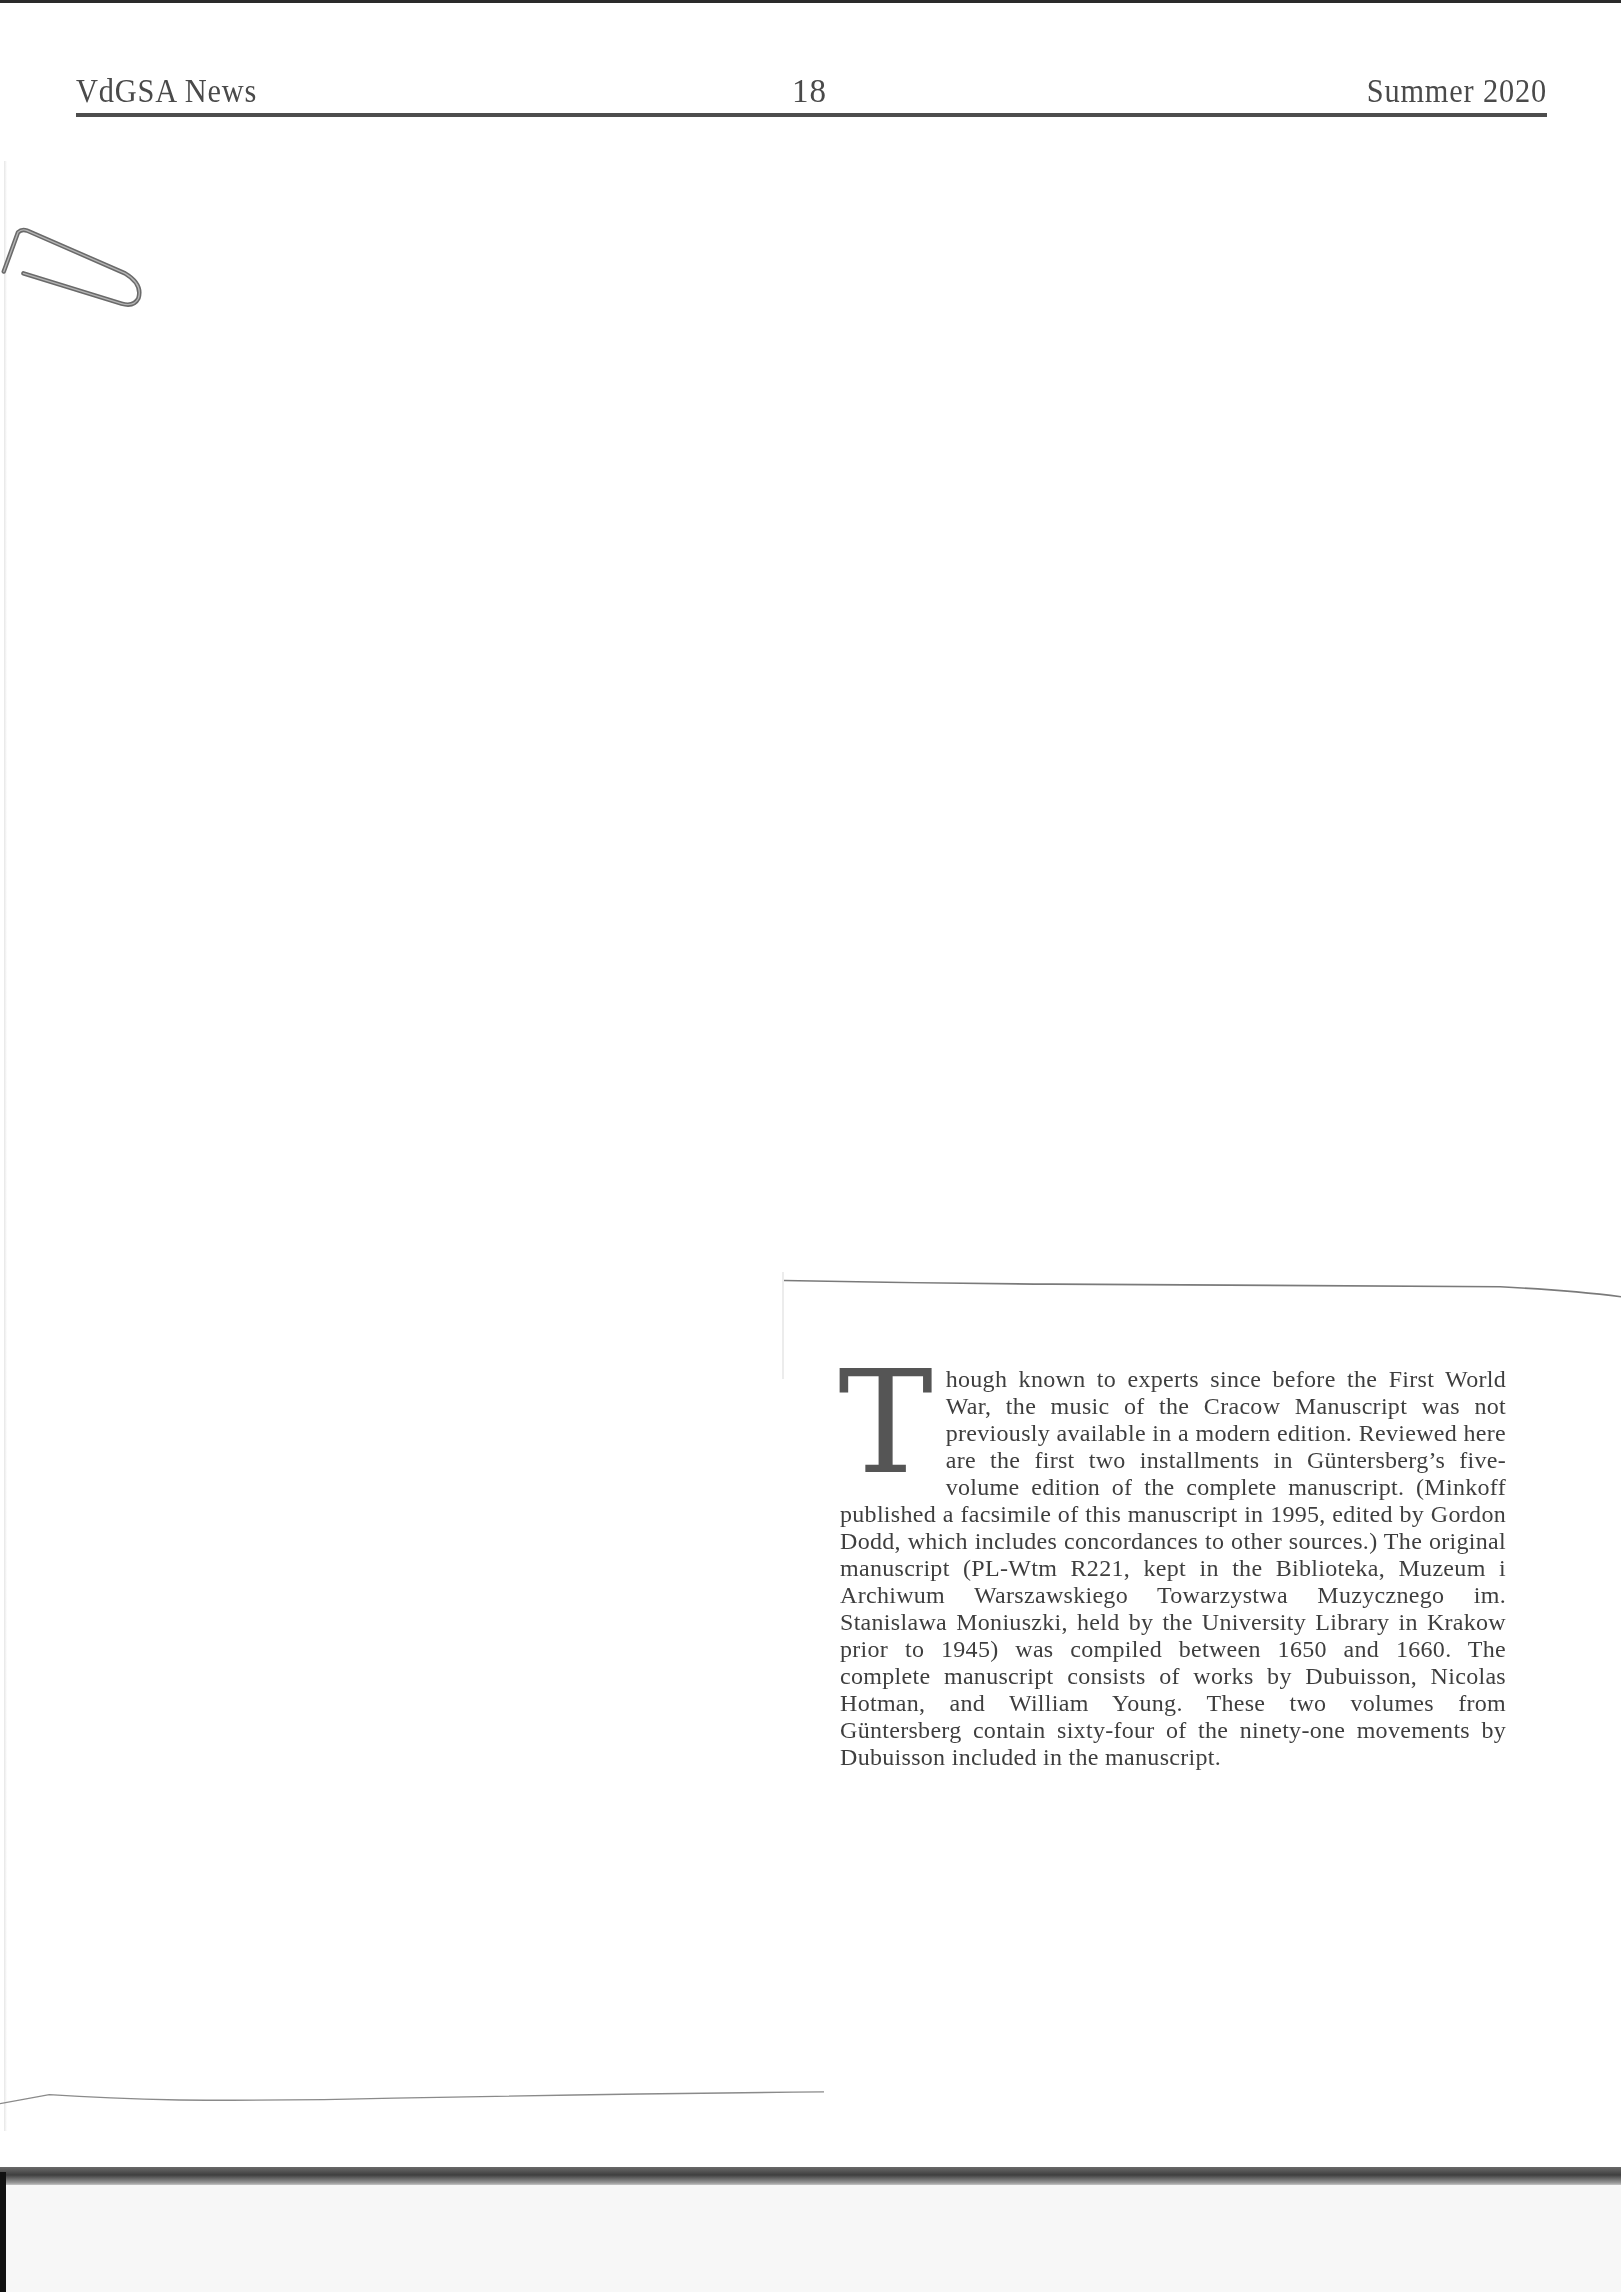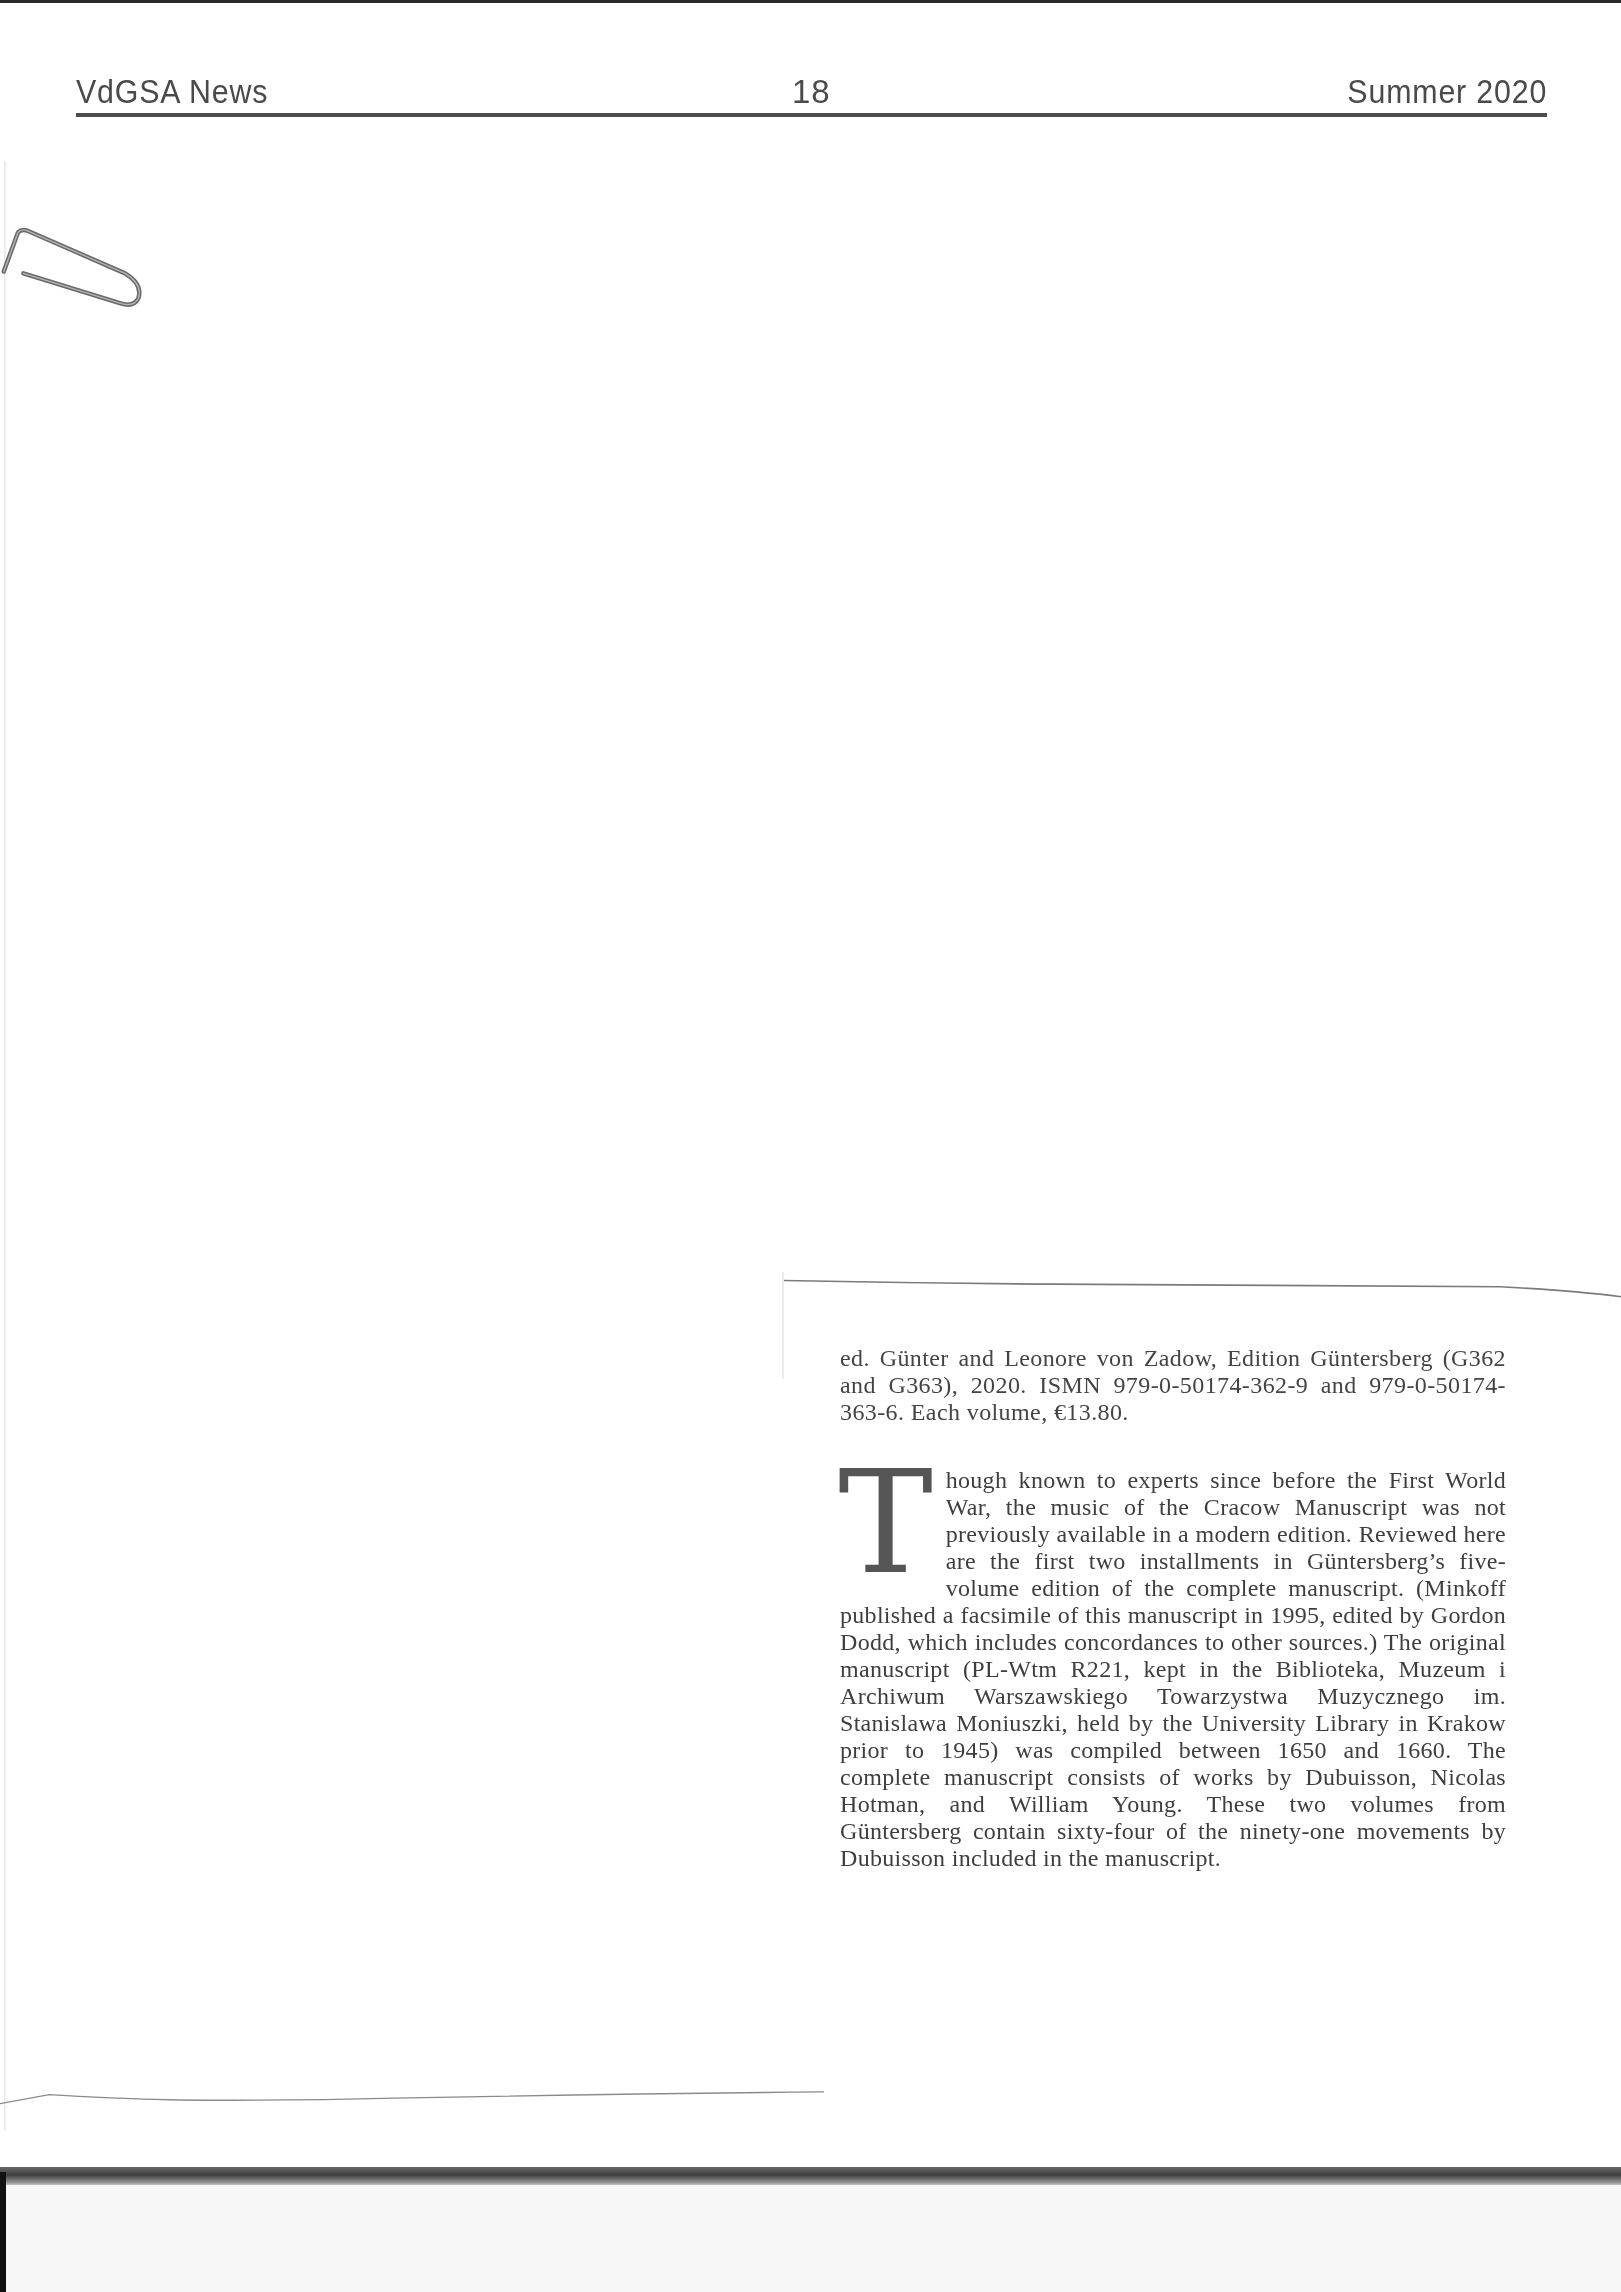--- a/index.html
+++ b/index.html
@@ -34,21 +34,21 @@
       left: 3.6px; top: 161px;
       width: 3.6px; height: 1970px;
       background: linear-gradient(to right, #e6e6e6, #ffffff);
     }
     
     .running-header {
       position: absolute;
       left: 76px; top: 73px;
       width: 1471px;
       height: 41px;
-      font-family: Liberation Sans, sans-serif;
+      font-family: Liberation Serif, serif;
       font-size: 33px;
       color: #4a4a4a;
       letter-spacing: 0.9px;
     }
     .rh-left { position: absolute; left: 0; top: 0; transform: scaleX(0.92); transform-origin: left; }
     .rh-center { position: absolute; left: 716px; top: 0; text-align: center; }
     .rh-right { position: absolute; right: 0; top: 0; transform: scaleX(0.92); transform-origin: right; }
     .header-rule {
       position: absolute;
       left: 76px; top: 113px;
@@ -159,21 +159,20 @@
     <path d="M4 78 L20 34 Q24 30 30 32 L140 80 Q160 92 155 108 Q150 118 136 114 L26 80" fill="none" stroke="#6a6a6a" stroke-width="5" stroke-linecap="round" stroke-linejoin="round"></path>
     <path d="M4 78 L20 34 Q24 30 30 32 L140 80 Q160 92 155 108 Q150 118 136 114 L26 80" fill="none" stroke="#b5b5b5" stroke-width="1.5" stroke-linecap="round" stroke-linejoin="round"></path>
   </svg>
 
   <svg class="clipping-top-line" viewBox="0 0 935 40" preserveAspectRatio="none">
     <path d="M0 5 Q150 8 300 9 Q600 10 800 12 Q880 16 935 23" fill="none" stroke="#7a7a7a" stroke-width="1.8"></path>
   </svg>
   <div class="clipping-left-edge"></div>
 
   <article class="review">
-    <p class="review-meta">ed. Günter and Leonore von Zadow, Edition Güntersberg (G362 and G363), 2020. ISMN 979-0-50174-362-9 and 979-0-50174-363-6. Each volume, €13.80.</p>
     <p class="review-body">
       <span class="dropcap">T</span>
       <span>hough known to experts since before the First World War, the music of the Cracow Manuscript was not previously available in a modern edition. Reviewed here are the first two installments in Güntersberg’s five-volume edition of the complete manuscript. (Minkoff published a facsimile of this manuscript in 1995, edited by Gordon Dodd, which includes concordances to other sources.) The original manuscript (PL-Wtm R221, kept in the Biblioteka, Muzeum i Archiwum Warszawskiego Towarzystwa Muzycznego im. Stanislawa Moniuszki, held by the University Library in Krakow prior to 1945) was compiled between 1650 and 1660. The complete manuscript consists of works by Dubuisson, Nicolas Hotman, and William Young. These two volumes from Güntersberg contain sixty-four of the ninety-one movements by Dubuisson included in the manuscript.</span>
     </p>
   </article>
 
   <svg class="clipping-bottom-line" viewBox="0 0 920 30" preserveAspectRatio="none">
     <path d="M0 14 L55 4 Q120 8 200 10 Q320 11 440 8 Q700 3 920 1" fill="none" stroke="#8a8a8a" stroke-width="1.5"></path>
   </svg>
 </div>

